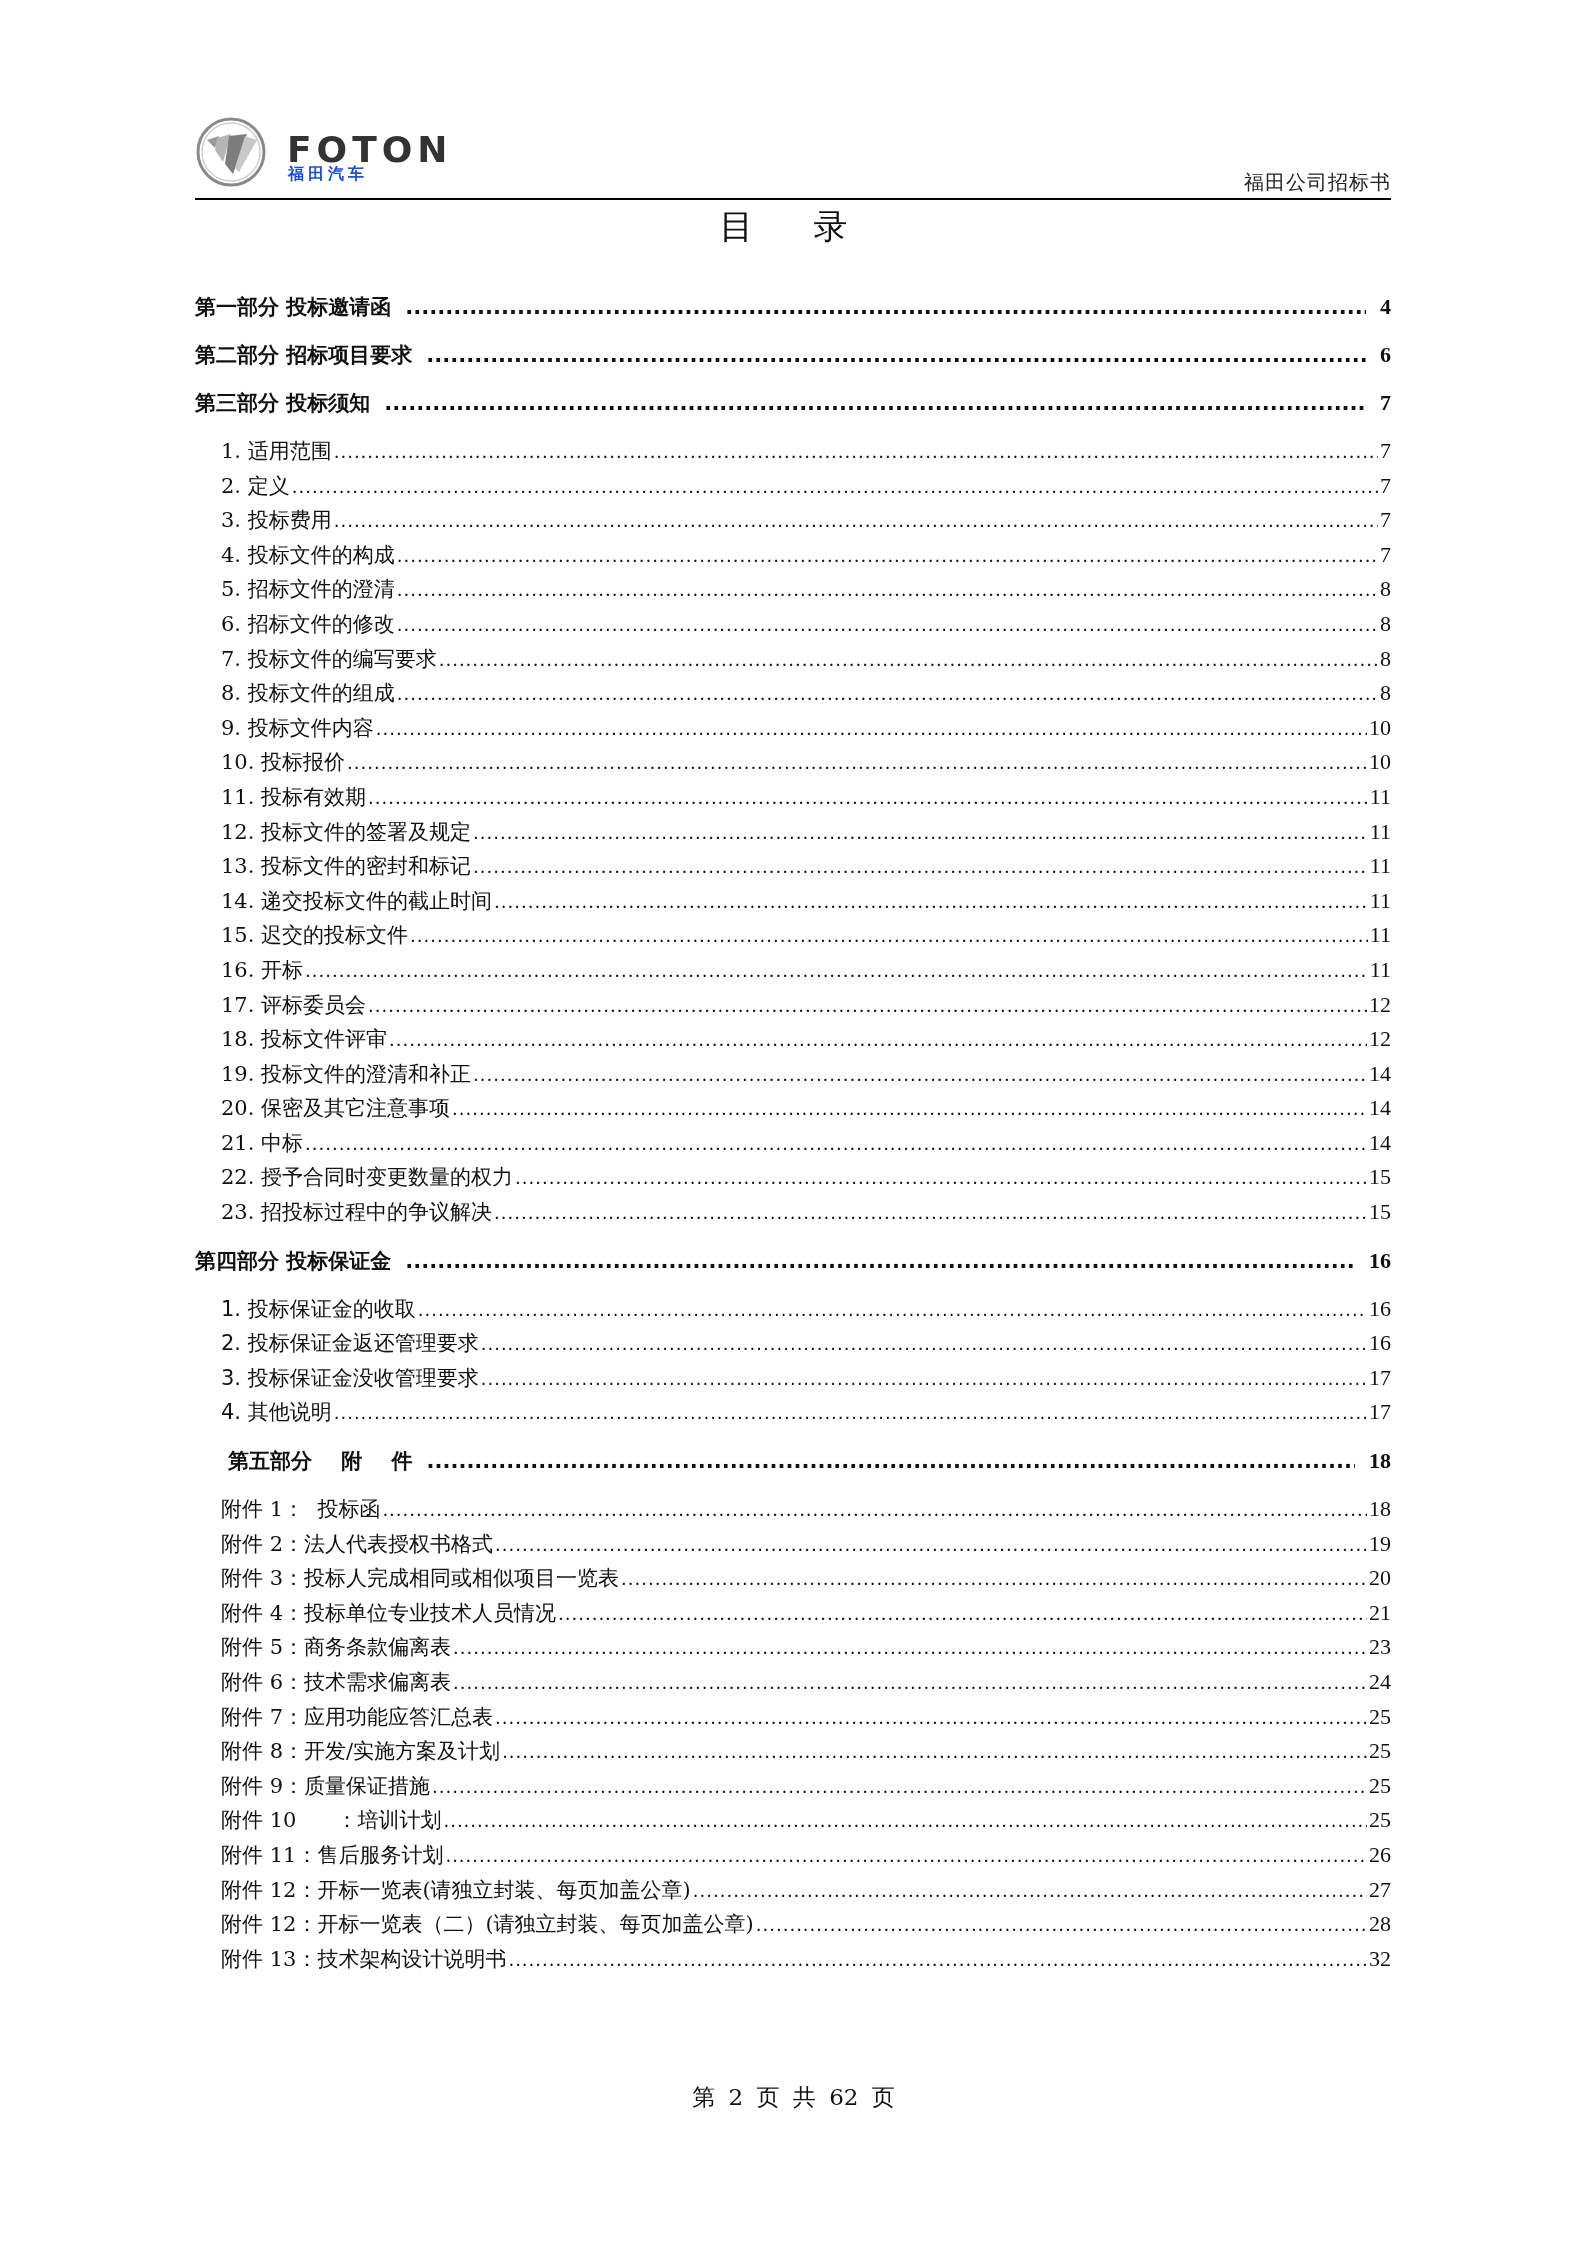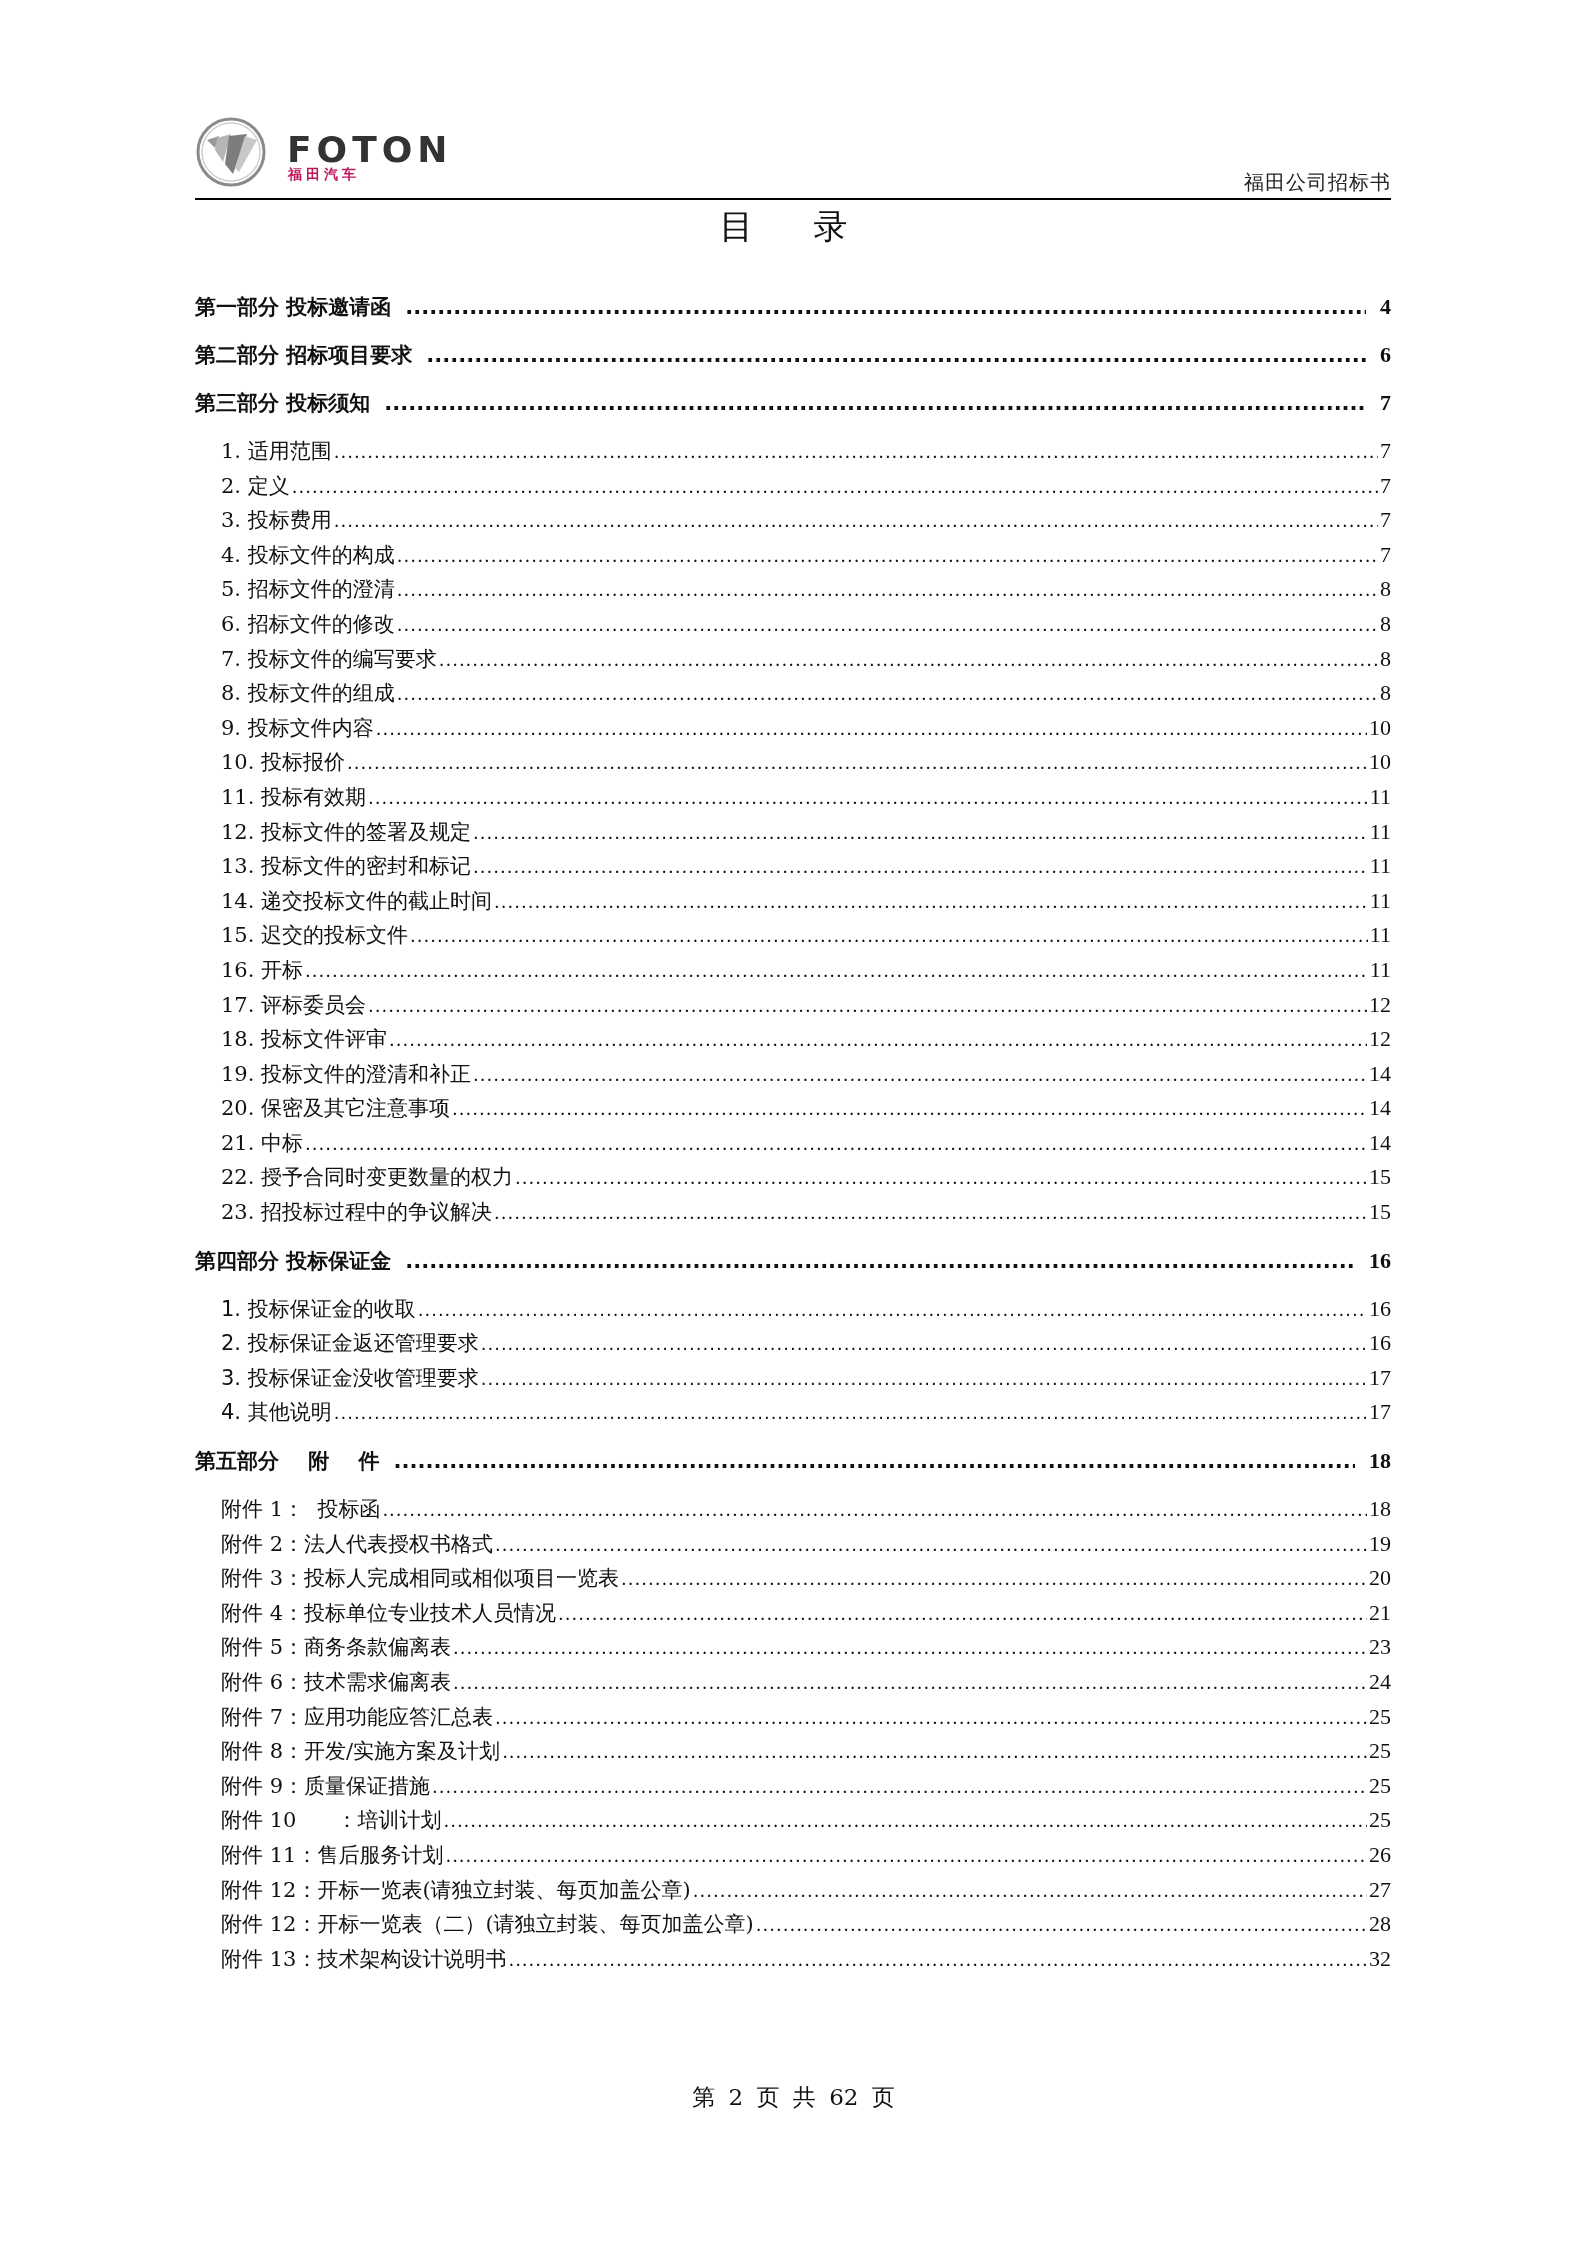--- a/index.html
+++ b/index.html
@@ -17,21 +17,21 @@
   }
   .logo-word {
     position: absolute; left: 92px; top: 24px;
     font-family: "DejaVu Sans", "Liberation Sans", sans-serif;
     font-weight: bold; font-size: 36px; letter-spacing: 5px; color: #333333;
     line-height: 28px;
   }
   .logo-cn {
     position: absolute; left: 93px; top: 54px;
     font-family: "DejaVu Sans", "Liberation Sans", sans-serif;
-    font-weight: bold; font-size: 14px; letter-spacing: 4px; color: #be185d;
+    font-weight: bold; font-size: 16px; letter-spacing: 4px; color: #1d4ed8;
     line-height: 16px;
   }
   .header-right {
     position: absolute; right: 0; bottom: 2px;
     font-size: 20px; color: #222; letter-spacing: 1px;
   }
   .toc-title {
     position: absolute; left: 0; width: 100%; top: 204px; text-align: center;
     font-size: 34px; letter-spacing: 60px; line-height: 44px;
     padding-left: 40px; box-sizing: border-box;
@@ -253,21 +253,21 @@
         <span class="page">17</span>
       </div>
     <div class="row sub sub4">
         <span class="label">4. 其他说明</span>
         <span class="leader"></span>
         <span class="page">17</span>
       </div>
   </div>
 
   <div class="row part gap-before gap-after">
-    <span class="label" style="white-space: pre;">第五部分    附    件</span>
+    <span class="label" style="white-space: pre; margin-left: 33px;">第五部分    附    件</span>
     <span class="leader"></span>
     <span class="page">18</span>
   </div>
   <div>
     <div class="row sub">
         <span class="label" style="white-space:pre;">附件 1：  投标函</span>
         <span class="leader"></span>
         <span class="page">18</span>
       </div>
     <div class="row sub">

